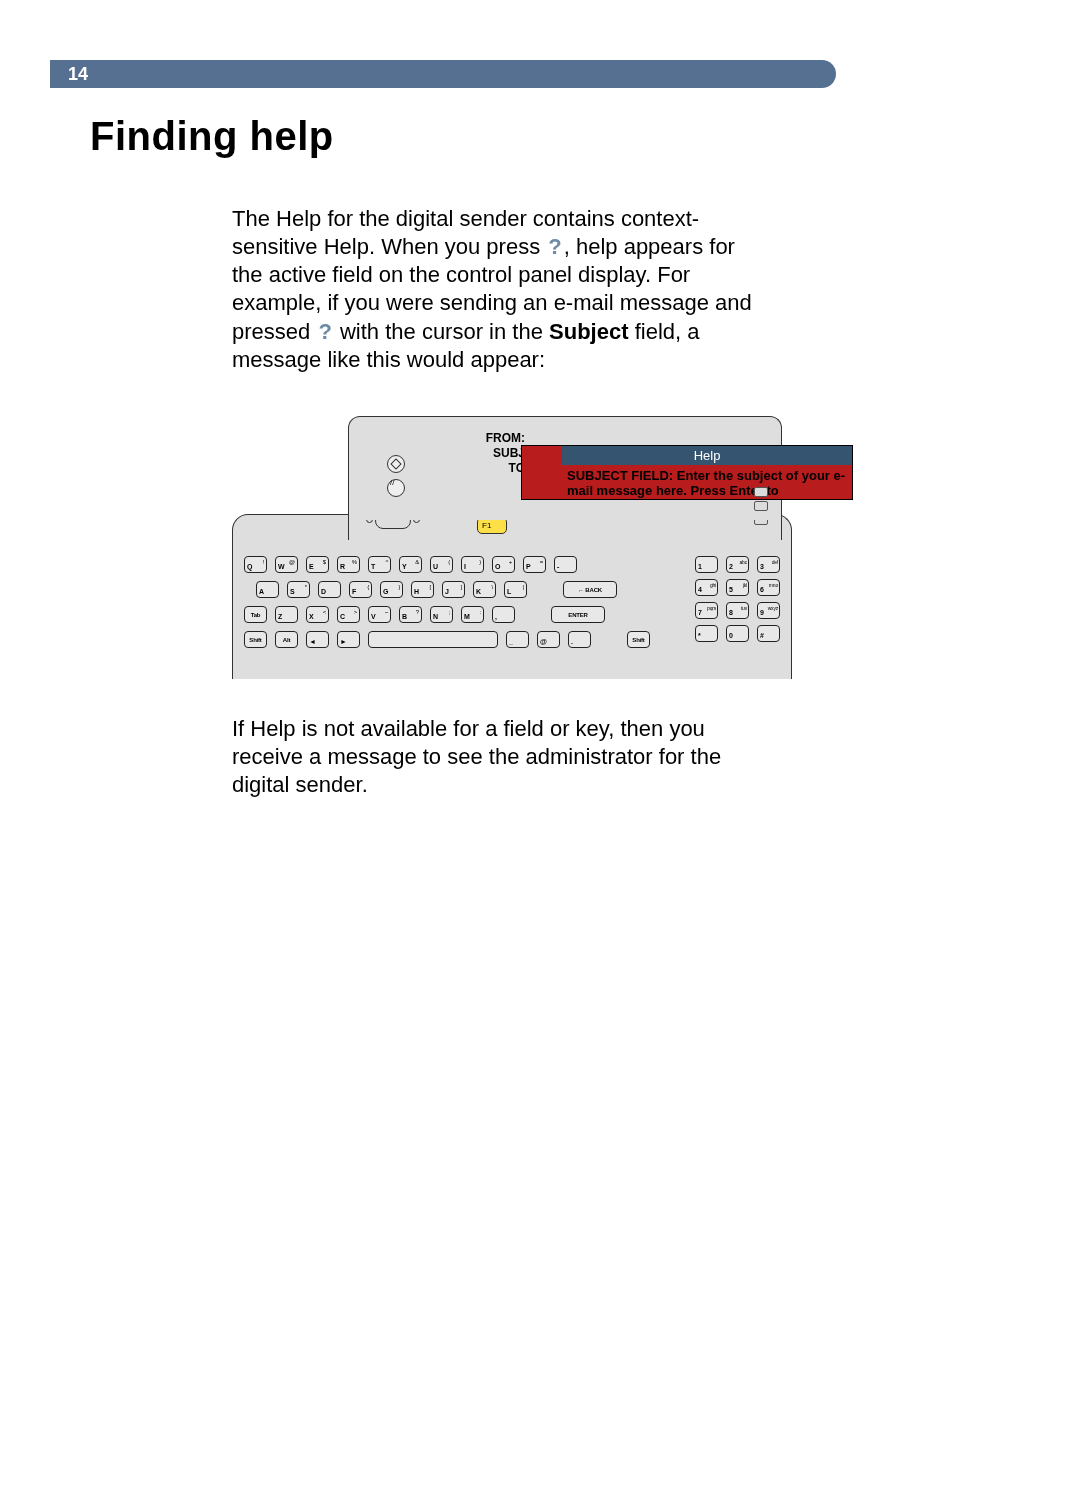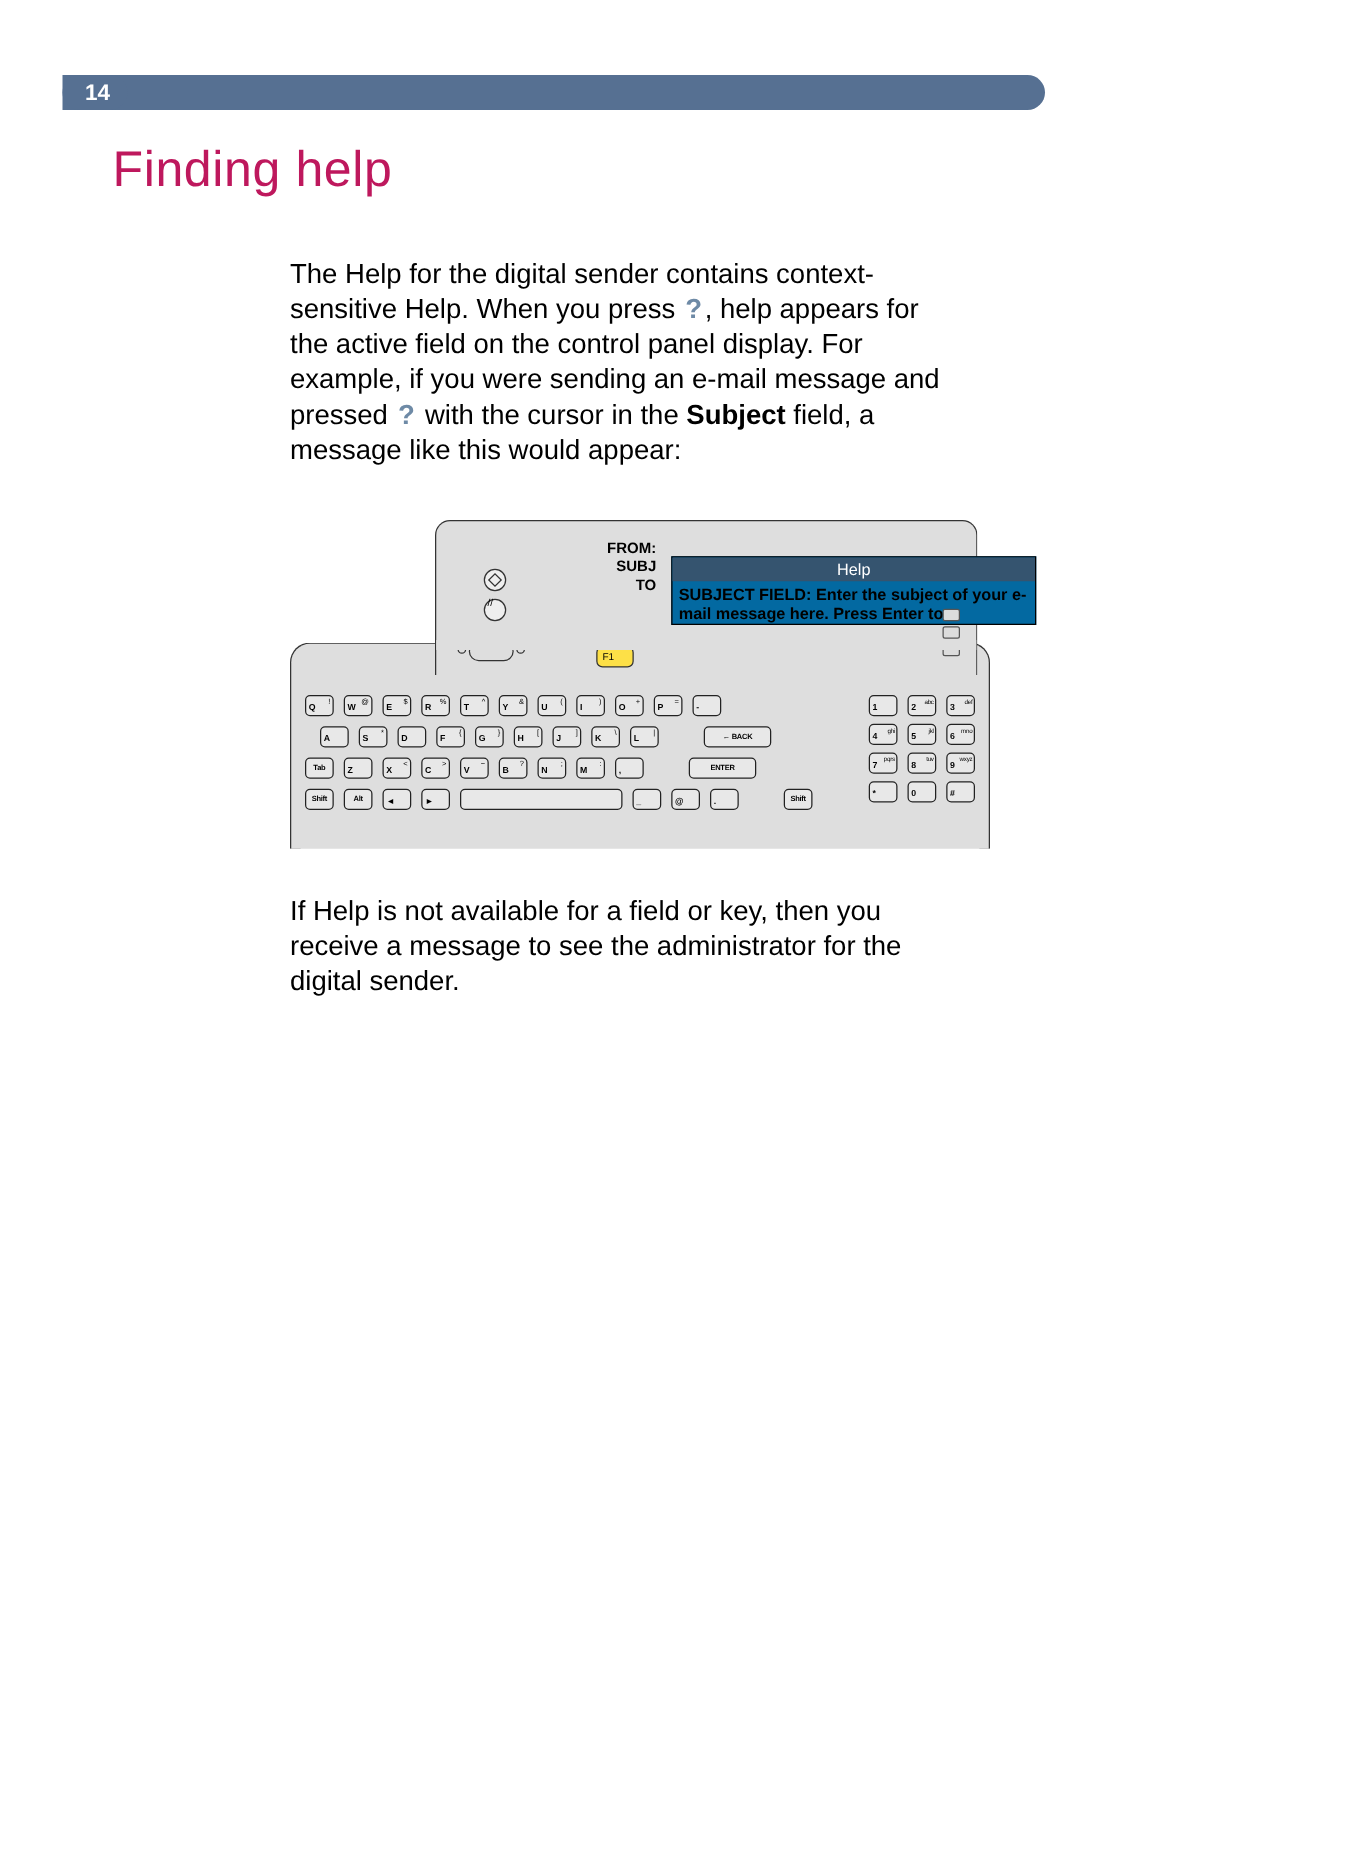--- a/index.html
+++ b/index.html
@@ -43,23 +43,23 @@
     right: 0;
     top: 0;
     height: 28px;
     background: #567092;
     border-top-right-radius: 14px;
     border-bottom-right-radius: 14px;
   }
 
   .title {
     margin: 26px 0 0 90px;
-    color: #be185d;
+    color: #000000;
     font-size: 40px;
-    font-weight: 400;
+    font-weight: 700;
     letter-spacing: 0.5px;
   }
 
   .body-col {
     margin-left: 232px;
     margin-right: 150px;
     margin-top: 46px;
     font-size: 22px;
     line-height: 1.28;
   }
@@ -131,26 +131,27 @@
     line-height: 15px;
     font-weight: 700;
     text-align: right;
     width: 46px;
     z-index: 6;
   }
   .labels div { white-space: nowrap; }
 
   .help-window {
     position: absolute;
-    left: 188px;
+    left: 172px;
     top: 28px;
     width: 290px;
     border: 1.1px solid #000;
-    background: #0369a1;
+    background: #b91c1c;
     z-index: 6;
+    padding-left: 40px;
   }
   .help-title {
     background: #35546f;
     color: #fff;
     text-align: center;
     font-size: 13px;
     line-height: 17px;
     font-weight: 400;
     padding: 1px 0;
   }

